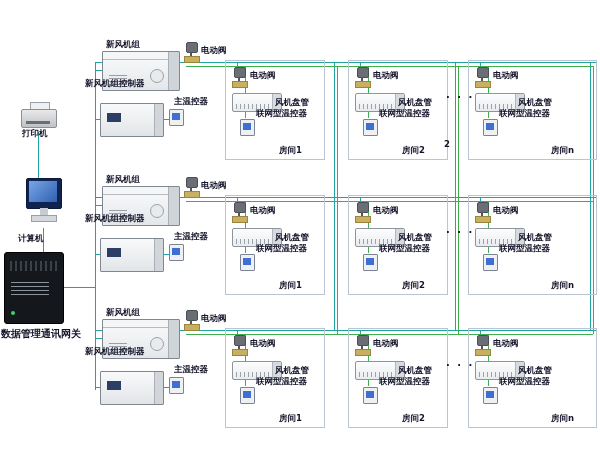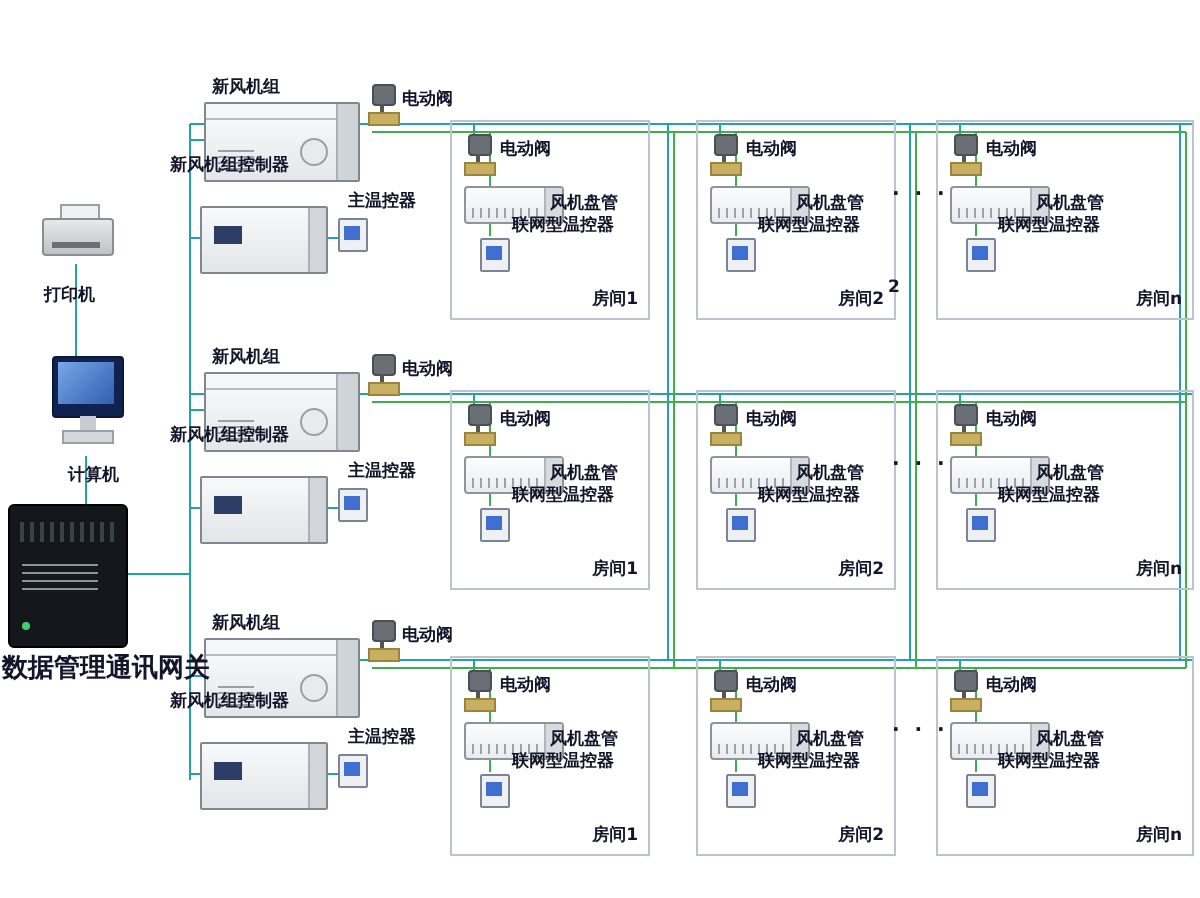--- a/index.html
+++ b/index.html
@@ -17,21 +17,21 @@
   .rv{left:6px;top:6px}
   .rv-label{left:24px;top:10px}
   .fancoil{position:absolute;left:6px;top:32px;width:48px;height:17px;z-index:3;
            background:linear-gradient(#fcfdfe,#e9ecef);border:1px solid #8d949c;border-radius:2px;}
   .fancoil::after{content:"";position:absolute;right:0;top:0;bottom:0;width:8px;background:#d7dbdf;border-left:1px solid #b0b6bc;}
   .fc-grille{position:absolute;left:3px;right:11px;bottom:2px;height:5px;
              background:repeating-linear-gradient(90deg,#9aa2aa 0 1px,transparent 1px 4px);}
   .fc-label{left:49px;top:37px}
   .rtherm{left:14px;top:58px}
   .nt-label{left:30px;top:48px}
-  .room-name{right:5px;bottom:3px}
+  .room-name{right:22px;bottom:3px}
 
   
   .valve{position:absolute;width:14px;height:24px;z-index:3;}
   .v-act{position:absolute;left:2px;top:0;width:10px;height:9px;background:#6a6f75;
          border:1px solid #4a4f55;border-radius:2px;display:block;}
   .v-act::after{content:"";position:absolute;left:3px;top:9px;width:2px;height:4px;background:#555;}
   .v-pipe{position:absolute;left:0;top:14px;width:14px;height:5px;background:#c8b060;
           border:1px solid #9a8540;display:block;}
 
   
@@ -60,35 +60,35 @@
   .mtherm{left:169px;top:69px}
   .dots{left:446px;top:52px;letter-spacing:2px;font-size:10px}
   .stray2{left:444px;top:100px}
 
   
   .printer{position:absolute;left:21px;top:102px;width:36px;height:32px;z-index:3;}
   .p-paper{position:absolute;left:9px;top:0;width:18px;height:8px;background:#eef0f2;border:1px solid #99a0a8;display:block;}
   .p-body{position:absolute;left:0;top:7px;width:34px;height:17px;background:linear-gradient(#e8e8ea,#bfc2c6);
           border:1px solid #8a8f95;border-radius:2px;display:block;}
   .p-slot{position:absolute;left:5px;top:19px;width:24px;height:3px;background:#6a6f75;display:block;}
-  .printer-label{left:22px;top:144px}
+  .printer-label{left:22px;top:129px}
   .monitor{position:absolute;left:26px;top:178px;width:36px;height:50px;z-index:3;}
   .m-frame{position:absolute;left:0;top:0;width:34px;height:29px;background:#0f2250;border:1px solid #0a183a;border-radius:2px;display:block;}
   .m-screen{position:absolute;left:3px;top:3px;width:28px;height:21px;background:linear-gradient(135deg,#79a7e8,#2f5fb0);display:block;}
   .m-stand{position:absolute;left:14px;top:30px;width:8px;height:7px;background:#c8ccd2;display:block;}
   .m-base{position:absolute;left:5px;top:37px;width:24px;height:5px;background:#d4d8dd;border:1px solid #9aa0a6;display:block;}
-  .computer-label{left:34px;top:234px}
+  .computer-label{left:18px;top:234px}
   .gateway{position:absolute;left:4px;top:252px;width:58px;height:70px;z-index:3;
            background:#14181d;border:1px solid #000;border-radius:3px;}
   .gw-vent{position:absolute;left:5px;top:8px;width:48px;height:10px;display:block;
            background:repeating-linear-gradient(90deg,#3a4148 0 2px,transparent 2px 5px);}
   .gw-text{position:absolute;left:6px;top:28px;width:38px;height:14px;display:block;
            background:repeating-linear-gradient(0deg,#8a939c 0 1px,transparent 1px 4px);}
   .gw-led{position:absolute;left:6px;bottom:8px;width:4px;height:4px;background:#3fd06a;border-radius:50%;display:block;}
-  .gateway-label{left:1px;top:328px;font-size:13px}
+  .gateway-label{left:1px;top:328px;font-size:10px}
 </style>
 </head>
 <body>
 
 <div class="canvas">
 
   <svg class="wires" width="600" height="449" viewBox="0 0 600 449" shape-rendering="crispEdges">
     <g fill="none" stroke-width="1" stroke="#1fa3a3">
       <line x1="38" y1="132" x2="38" y2="180"></line>
       <line x1="43" y1="228" x2="43" y2="252"></line>

